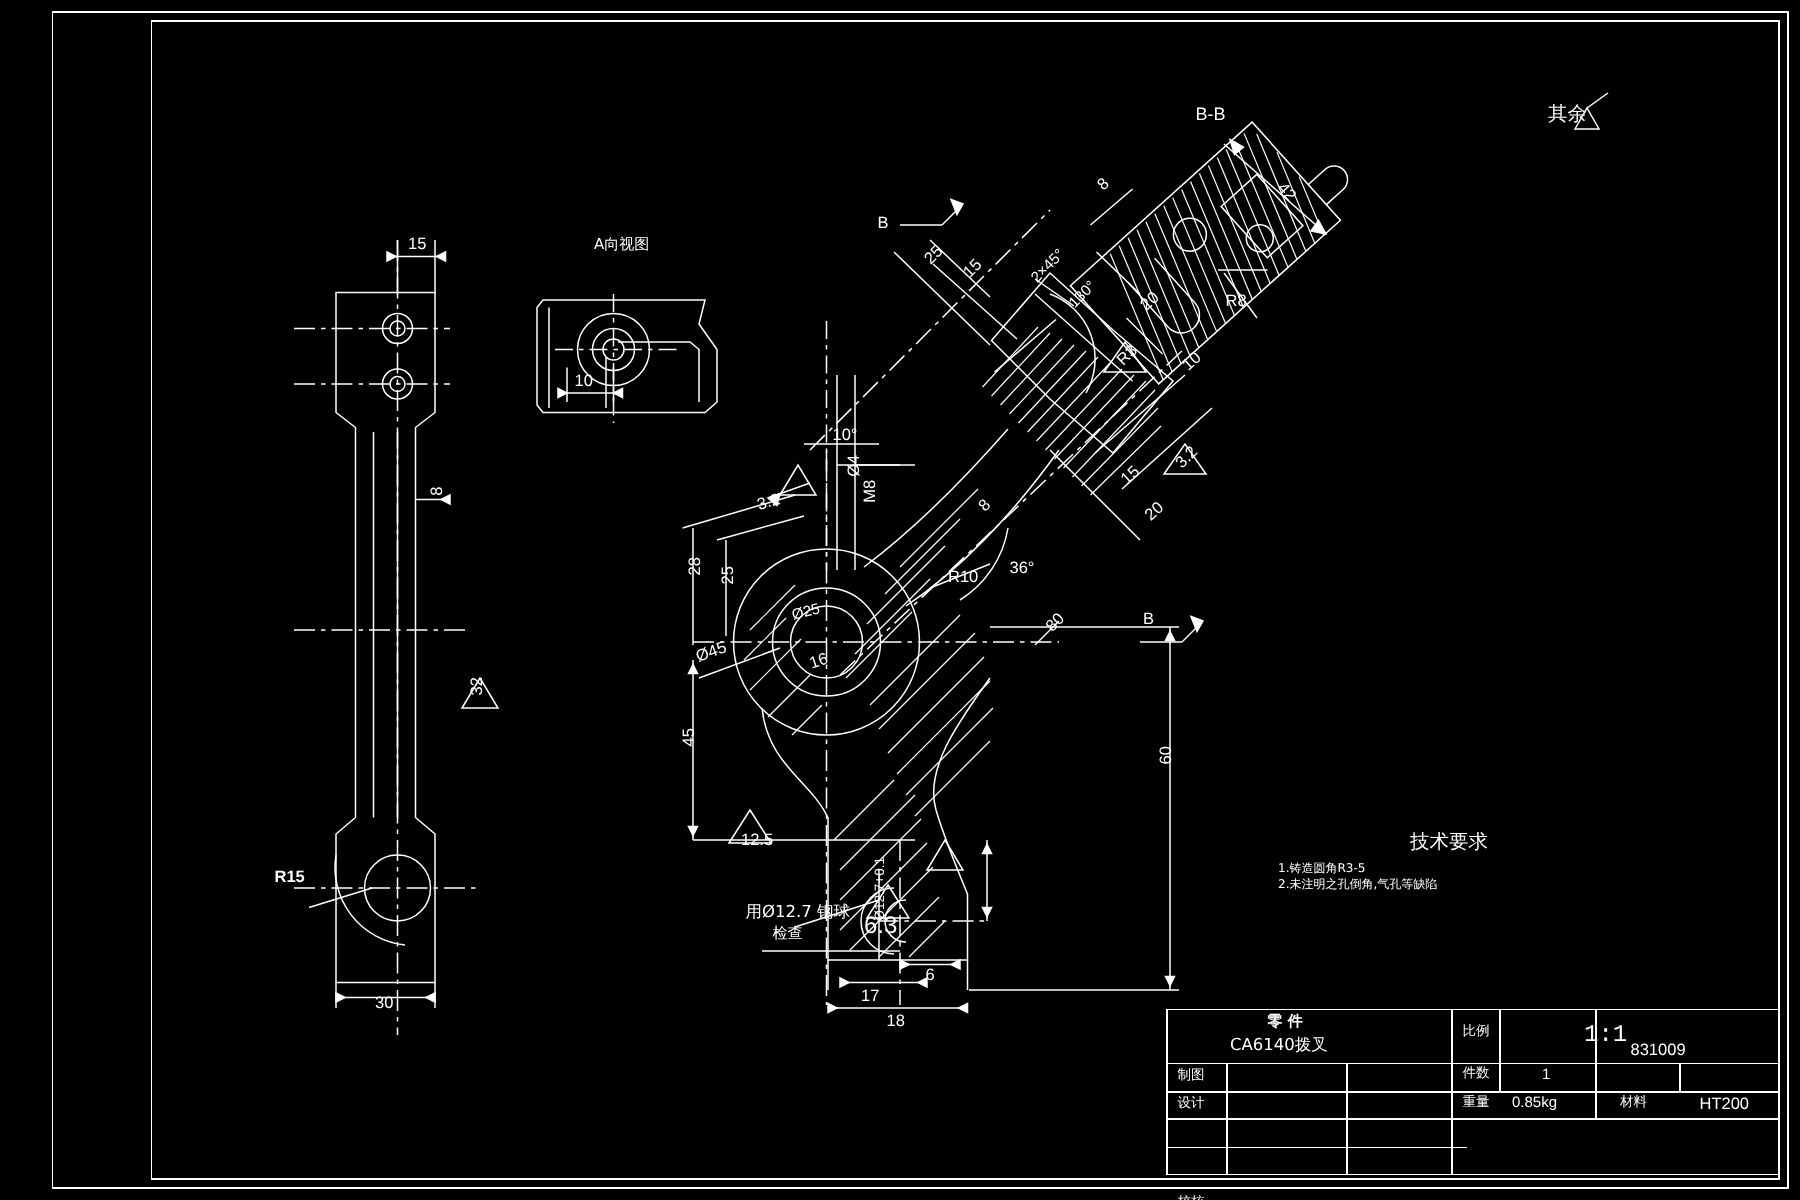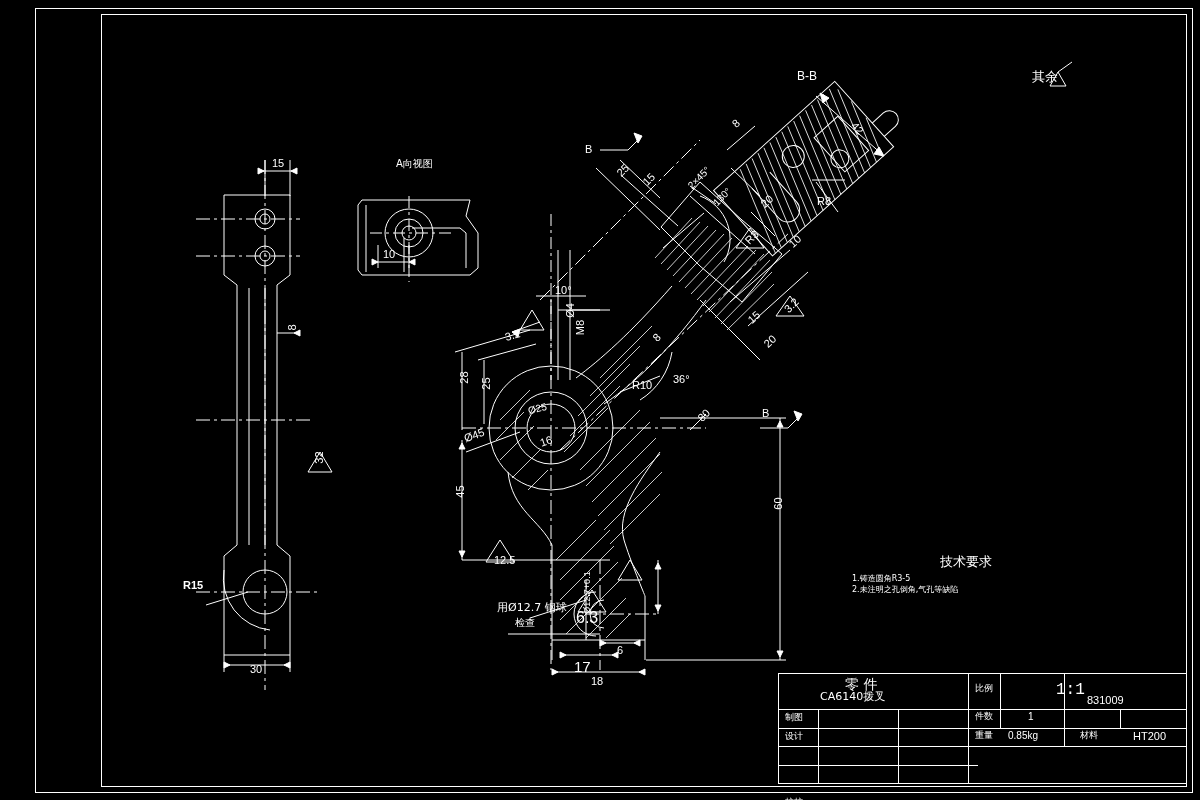--- a/index.html
+++ b/index.html
@@ -372,41 +372,41 @@
 <div class="lbl" style="left:673px;top:374px;font-size:11px;">36°</div>
 <div class="lbl" style="left:748px;top:312px;font-size:11px;transform:rotate(-42deg);">15</div>
 <div class="lbl" style="left:764px;top:336px;font-size:11px;transform:rotate(-42deg);">20</div>
 <div class="lbl" style="left:698px;top:410px;font-size:11px;transform:rotate(-45deg);">80</div>
 <div class="lbl" style="left:772px;top:498px;font-size:11px;transform:rotate(-90deg);">60</div>
 <div class="lbl" style="left:454px;top:486px;font-size:11px;transform:rotate(-90deg);">45</div>
 <div class="lbl" style="left:494px;top:555px;font-size:11px;">12.5</div>
 <div class="lbl" style="left:536px;top:610px;font-size:16px;margin-left:40px;">6.3</div>
 <div class="lbl" style="left:566px;top:588px;font-size:9px;transform:rotate(-90deg);">Ø12.7+0.1</div>
 <div class="lbl" style="left:617px;top:645px;font-size:11px;">6</div>
-<div class="lbl" style="left:574px;top:659px;font-size:15px;">17</div>
+<div class="lbl" style="left:574px;top:659px;font-size:11px;">17</div>
 <div class="lbl" style="left:591px;top:676px;font-size:11px;">18</div>
 <div class="lbl" style="left:617px;top:165px;font-size:11px;transform:rotate(-45deg);">25</div>
 <div class="lbl" style="left:643px;top:174px;font-size:11px;transform:rotate(-45deg);">15</div>
 <div class="lbl" style="left:686px;top:173px;font-size:10px;transform:rotate(-45deg);">2×45°</div>
 <div class="lbl" style="left:712px;top:192px;font-size:10px;transform:rotate(-45deg);">130°</div>
 <div class="lbl" style="left:654px;top:332px;font-size:11px;transform:rotate(-45deg);">8</div>
 <div class="lbl" style="left:745px;top:232px;font-size:11px;transform:rotate(-45deg);">R3</div>
 <div class="lbl" style="left:784px;top:300px;font-size:11px;transform:rotate(-45deg);">3.2</div>
 
 <div class="lbl cjk" style="left:497px;top:602px;font-size:11px;">用Ø12.7 钢球</div>
 <div class="lbl cjk" style="left:515px;top:618px;font-size:10px;">检查</div>
 
 <div class="lbl" style="left:585px;top:144px;font-size:11px;">B</div>
 <div class="lbl" style="left:762px;top:408px;font-size:11px;">B</div>
 
 <div class="lbl cjk" style="left:940px;top:555px;font-size:13px;">技术要求</div>
 <div class="lbl cjk" style="left:852px;top:575px;font-size:8px;">1.铸造圆角R3-5</div>
 <div class="lbl cjk" style="left:852px;top:586px;font-size:8px;">2.未注明之孔倒角,气孔等缺陷</div>
 
-<div class="lbl cjk" style="left:845px;top:677px;font-size:14px;">零   件</div>
+<div class="lbl cjk" style="left:845px;top:677px;font-size:10px;font-weight:bold;">零   件</div>
 <div class="lbl cjk" style="left:820px;top:691px;font-size:11px;">CA6140拨叉</div>
 
 <div class="lbl cjk" style="left:975px;top:684px;font-size:9px;">比例</div>
 <div class="lbl" style="left:1056px;top:682px;font-size:16px;font-family:Liberation Mono, monospace;">1:1</div>
 <div class="lbl cjk" style="left:975px;top:712px;font-size:9px;">件数</div>
 <div class="lbl" style="left:1028px;top:712px;font-size:10px;">1</div>
 <div class="lbl cjk" style="left:975px;top:731px;font-size:9px;">重量</div>
 <div class="lbl" style="left:1008px;top:731px;font-size:10px;">0.85kg</div>
 <div class="lbl cjk" style="left:1080px;top:731px;font-size:9px;">材料</div>
 <div class="lbl" style="left:1133px;top:731px;font-size:11px;">HT200</div>

